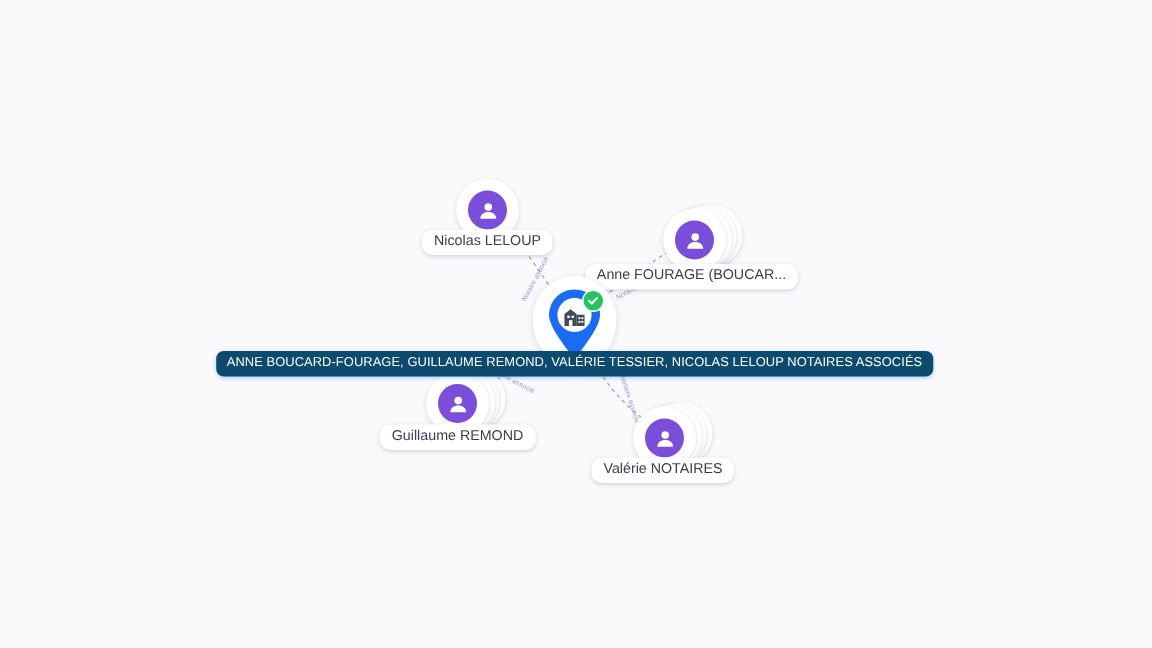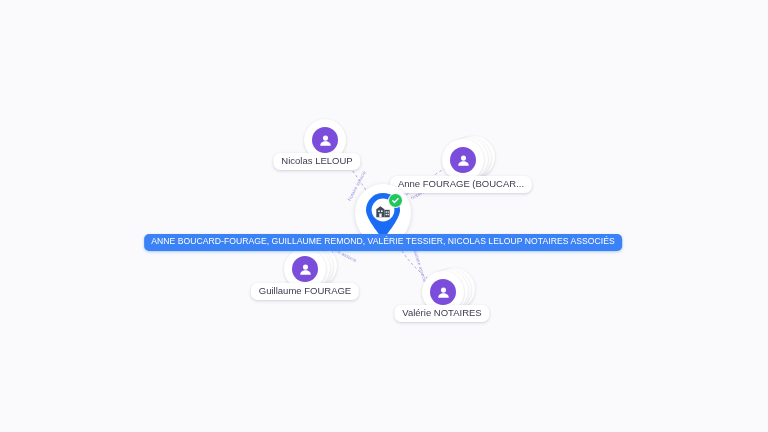--- a/index.html
+++ b/index.html
@@ -132,21 +132,21 @@
     background: #22c55e;
     border: 1.6px solid #ffffff;
     display: flex;
     align-items: center;
     justify-content: center;
     box-sizing: border-box;
   }
   #company-label {
     position: absolute;
     transform: translateX(-50%);
-    background: #3b82f6;
+    background: #0c4a6e;
     color: #ffffff;
     border-radius: 5px;
     padding: 3px 7px 4px 7px;
     font-size: 8.6px;
     letter-spacing: 0.05px;
     white-space: nowrap;
     box-shadow: 0 1px 3px rgba(26,107,245,0.35);
     line-height: 1.15;
   }
 </style>
@@ -176,21 +176,21 @@
         <div class="avatar-stack">
           <div class="stack-card s0"></div>
           <div class="avatar-circle">
             <svg viewBox="0 0 26 26" width="17" height="17" xmlns="http://www.w3.org/2000/svg">
               <circle cx="13" cy="9.3" r="3.9" fill="#ffffff"></circle>
               <path d="M4.9 21.2 C4.9 16.6 8.5 14.2 13 14.2 C17.5 14.2 21.1 16.6 21.1 21.2 Z" fill="#ffffff"></path>
             </svg>
           </div>
         </div>
       </div>
-      <div class="node-label" style="left: 317px; top: 153px;">Nicolas LELOUP</div>
+      <div class="node-label" style="left: 325px; top: 153px;">Nicolas LELOUP</div>
       <div class="person-node" style="left: 463px; top: 160px;">
         <div class="avatar-stack">
           <div class="stack-card s3"></div>
           <div class="stack-card s2"></div>
           <div class="stack-card s1"></div>
           <div class="stack-card s0"></div>
           <div class="avatar-circle">
             <svg viewBox="0 0 26 26" width="17" height="17" xmlns="http://www.w3.org/2000/svg">
               <circle cx="13" cy="9.3" r="3.9" fill="#ffffff"></circle>
               <path d="M4.9 21.2 C4.9 16.6 8.5 14.2 13 14.2 C17.5 14.2 21.1 16.6 21.1 21.2 Z" fill="#ffffff"></path>
@@ -206,21 +206,21 @@
           <div class="stack-card s1"></div>
           <div class="stack-card s0"></div>
           <div class="avatar-circle">
             <svg viewBox="0 0 26 26" width="17" height="17" xmlns="http://www.w3.org/2000/svg">
               <circle cx="13" cy="9.3" r="3.9" fill="#ffffff"></circle>
               <path d="M4.9 21.2 C4.9 16.6 8.5 14.2 13 14.2 C17.5 14.2 21.1 16.6 21.1 21.2 Z" fill="#ffffff"></path>
             </svg>
           </div>
         </div>
       </div>
-      <div class="node-label" style="left: 305px; top: 283px;">Guillaume FOURAGE</div>
+      <div class="node-label" style="left: 305px; top: 283px;">Guillaume REMOND</div>
       <div class="person-node" style="left: 443px; top: 292px;">
         <div class="avatar-stack">
           <div class="stack-card s3"></div>
           <div class="stack-card s2"></div>
           <div class="stack-card s1"></div>
           <div class="stack-card s0"></div>
           <div class="avatar-circle">
             <svg viewBox="0 0 26 26" width="17" height="17" xmlns="http://www.w3.org/2000/svg">
               <circle cx="13" cy="9.3" r="3.9" fill="#ffffff"></circle>
               <path d="M4.9 21.2 C4.9 16.6 8.5 14.2 13 14.2 C17.5 14.2 21.1 16.6 21.1 21.2 Z" fill="#ffffff"></path>

